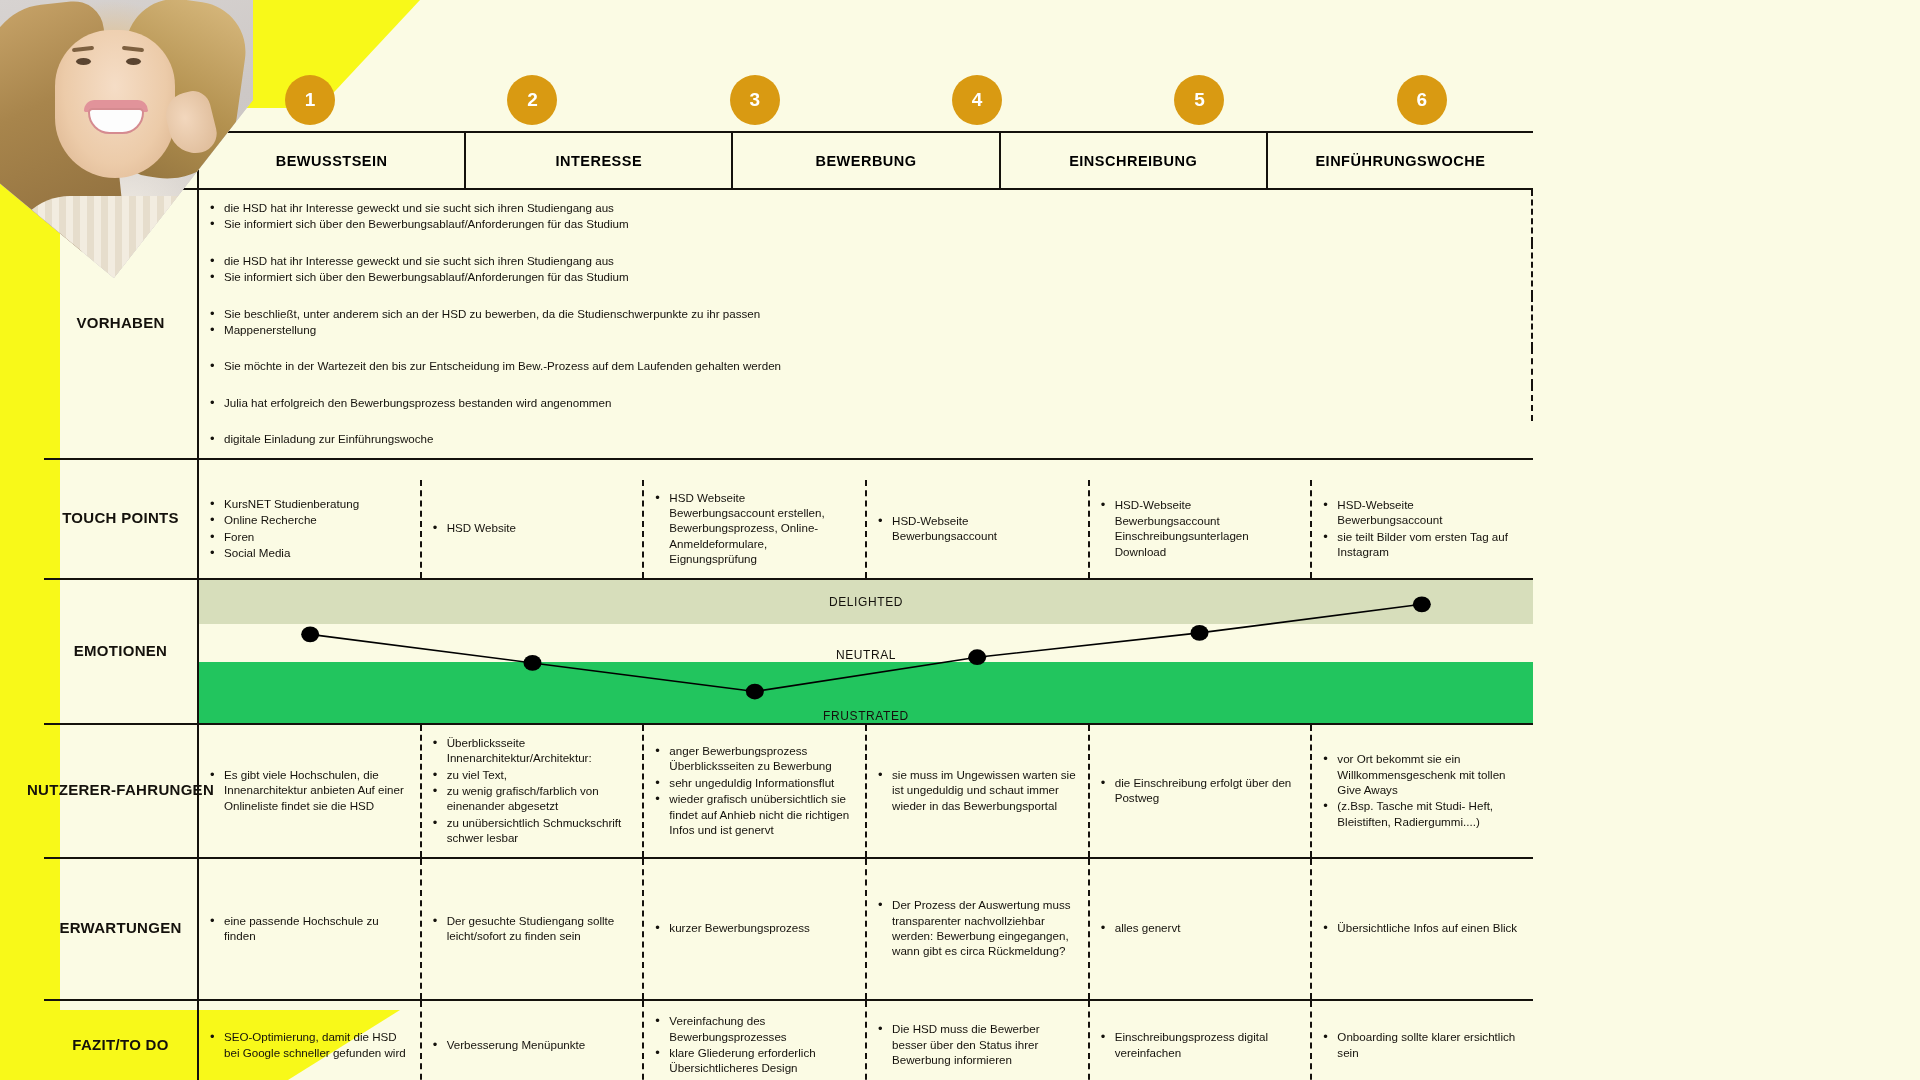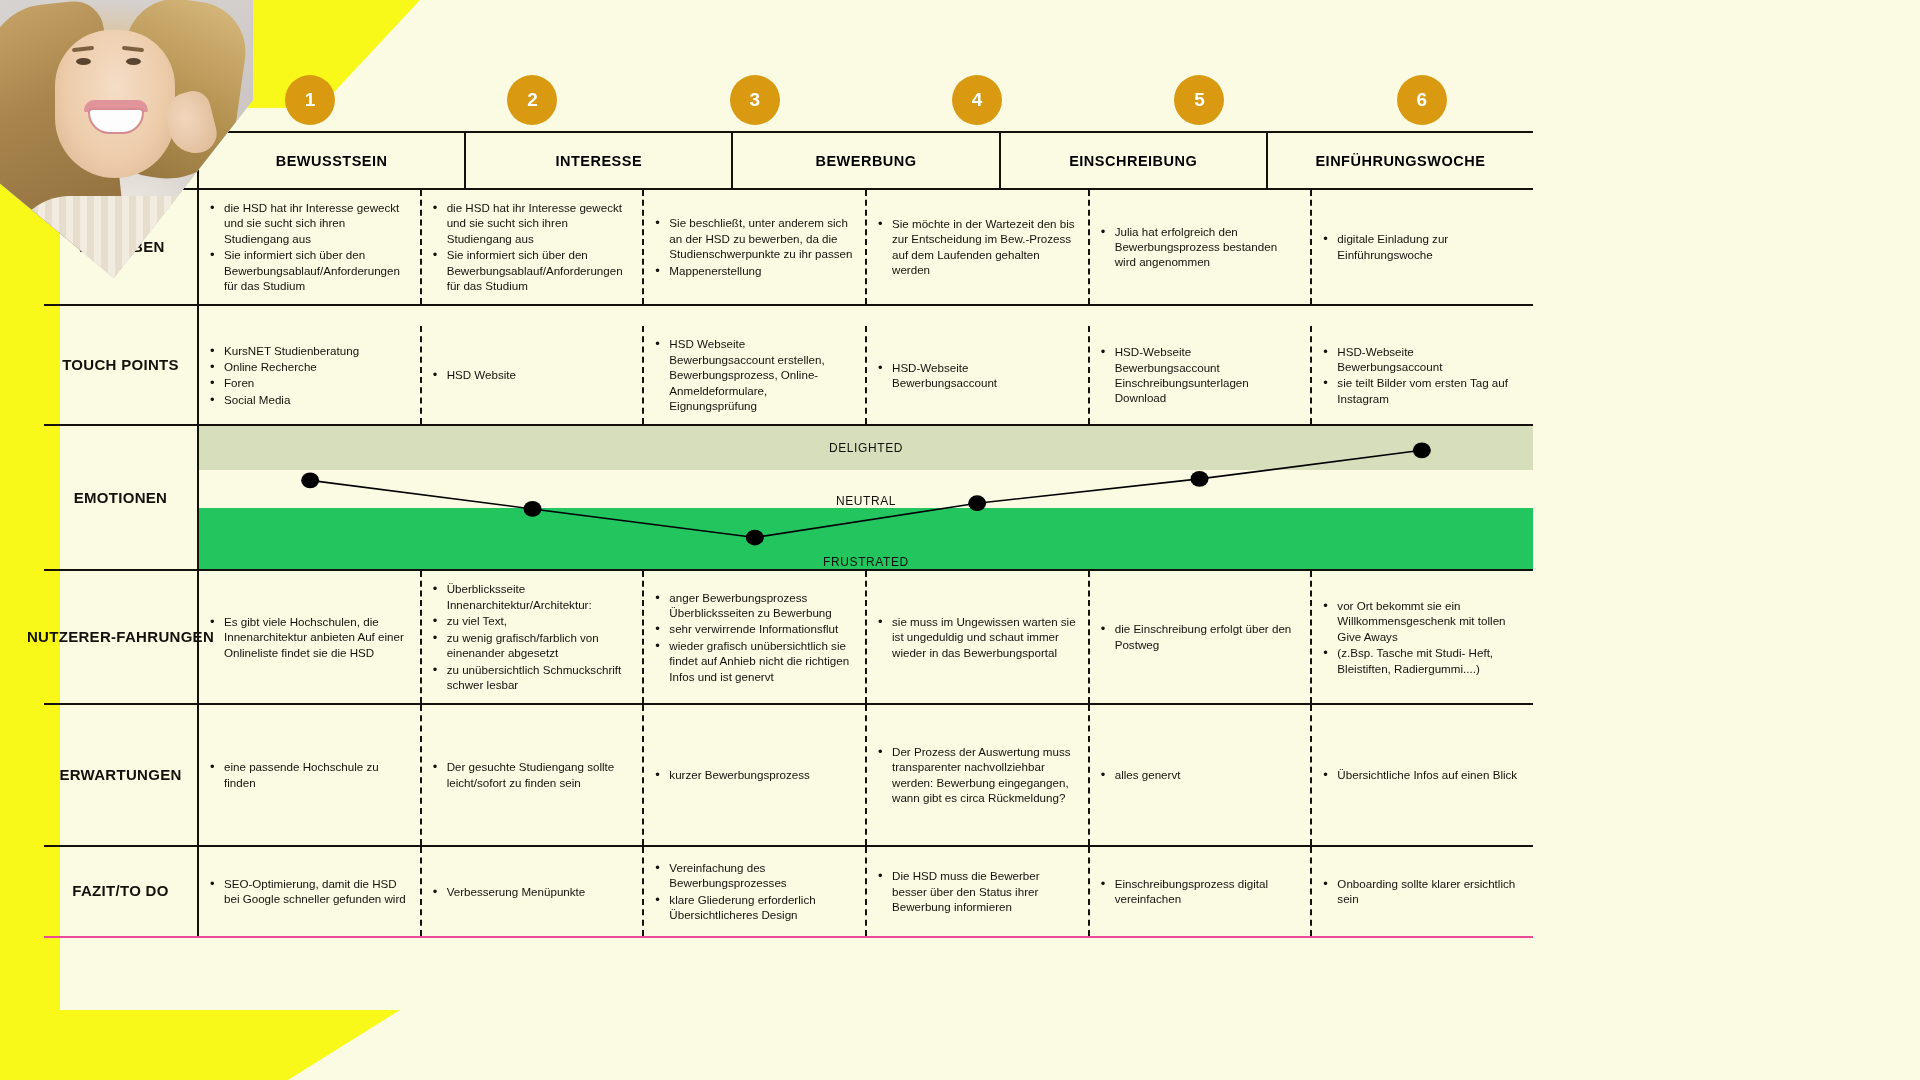--- a/index.html
+++ b/index.html
@@ -219,21 +219,21 @@
     margin-bottom: 1px;
   }
   ul.bullets li::before {
     content: "•";
     position: absolute;
     left: 1px; top: -1px;
     font-size: 13px;
   }
 
   
-  .row-vorhaben  .cells { min-height: 112px; }
+  .row-vorhaben  .cells { min-height: 112px; flex-direction: column; }
   .row-touch     .cells { min-height: 82px; margin-top: 20px; }
   .row-emotion             { height: 145px; }
   .row-nutzer    .cells { min-height: 113px; }
   .row-erwart    .cells { min-height: 140px; }
   .row-fazit     .cells { min-height: 89px; }
 
   
   .emo-area {
     flex: 1 1 auto;
     position: relative;
@@ -440,21 +440,21 @@
           <ul class="bullets">
             <li>Überblicksseite Innenarchitektur/Architektur:</li>
             <li>zu viel Text,</li>
             <li>zu wenig grafisch/farblich von einenander abgesetzt</li>
             <li>zu unübersichtlich Schmuckschrift schwer lesbar</li>
           </ul>
         </div>
       <div class="cell">
           <ul class="bullets">
             <li>anger Bewerbungsprozess Überblicksseiten zu Bewerbung</li>
-            <li>sehr verwirrende Informationsflut</li>
+            <li>sehr ungeduldig Informationsflut</li>
             <li>wieder grafisch unübersichtlich sie findet auf Anhieb nicht die richtigen Infos und ist genervt</li>
           </ul>
         </div>
       <div class="cell">
           <ul class="bullets">
             <li>sie muss im Ungewissen warten sie ist ungeduldig und schaut immer wieder in das Bewerbungsportal</li>
           </ul>
         </div>
       <div class="cell">
           <ul class="bullets">

